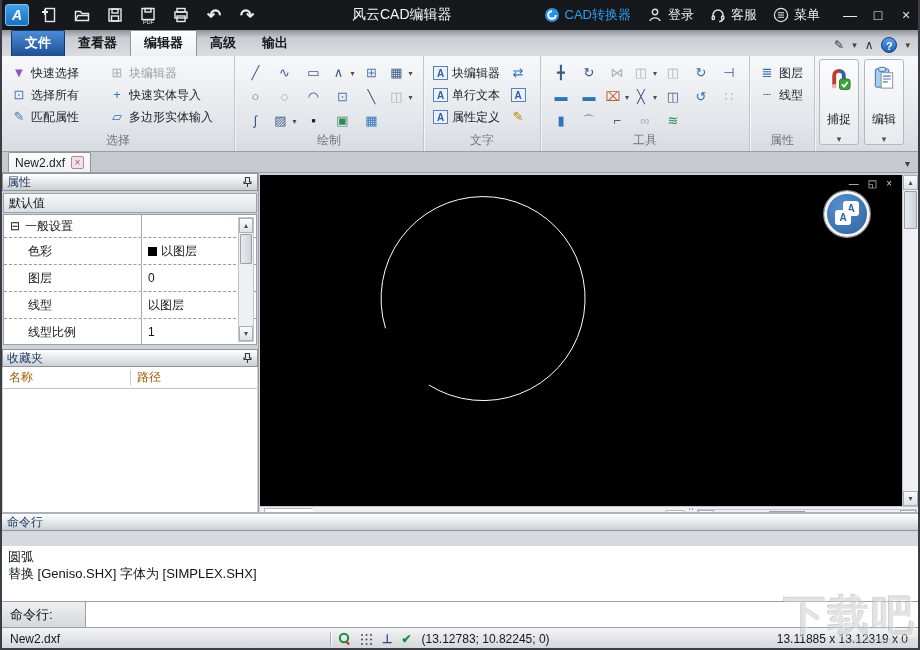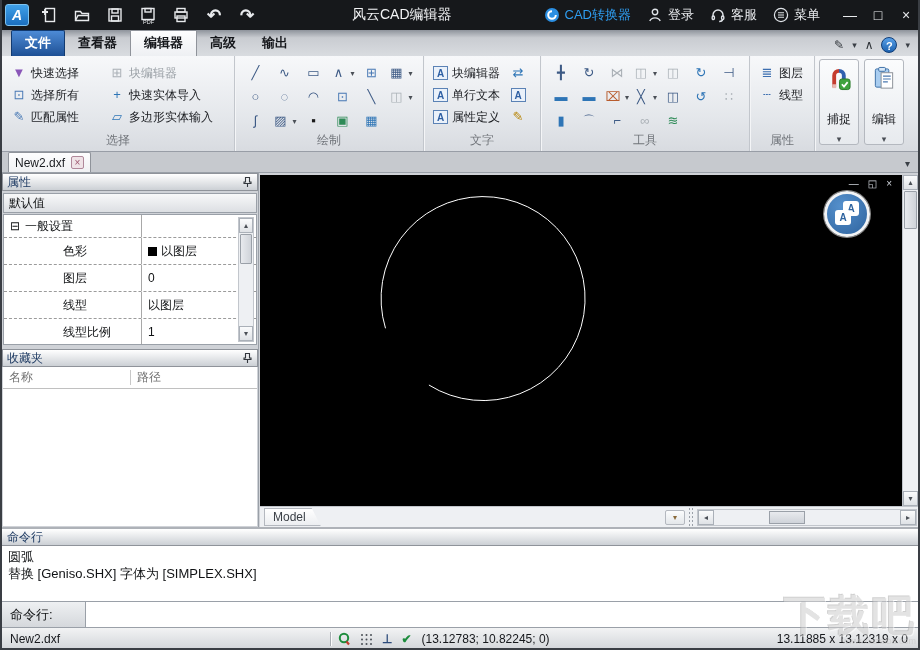--- a/index.html
+++ b/index.html
@@ -73,32 +73,32 @@
   .lpanel { position:absolute; left:0; top:0; width:257px; height:100%; border-right:1px solid #9aa0a8; }
   .phead { position:absolute; left:0; right:0; height:18px; background:linear-gradient(180deg,#ffffff,#ccd0d5);
            border:1px solid #8f939a; display:flex; align-items:center; font-size:12px; color:#1f3b63; padding:0 4px; }
   .phead .pin { margin-left:auto; }
   .combo { position:absolute; top:20px; left:1px; right:1px; height:20px; background:linear-gradient(180deg,#f7f8f9,#dcdfe3);
            border:1px solid #9aa0a8; display:flex; align-items:center; font-size:12px; color:#101214; padding:0 5px; }
   .combo .arr { margin-left:auto; font-size:9px; color:#4a4f56; }
   .ptable { position:absolute; top:41px; left:1px; right:1px; height:131px; background:#fff; border:1px solid #9aa0a8; overflow:hidden; }
   .prow { display:flex; border-bottom:1px dashed #9b9b9b; height:27px; align-items:center; font-size:12px; color:#101214; }
   .prow.grp { height:23px; }
-  .prow .pl { width:138px; border-right:1px solid #a8a8a8; height:100%; display:flex; align-items:center; padding-left:59px; }
+  .prow .pl { width:138px; border-right:1px solid #a8a8a8; height:100%; display:flex; align-items:center; padding-left:24px; }
   .prow.grp .pl { padding-left:6px; gap:5px; }
   .prow .pv { padding-left:6px; display:flex; align-items:center; gap:4px; flex:1; }
   .swatch { width:9px; height:9px; background:#000; display:inline-block; }
   .pscroll { position:absolute; right:2px; top:2px; bottom:2px; width:16px; background:#eef0f3; border:1px solid #c2c6cc;
              display:flex; flex-direction:column; }
   .sarr { height:15px; background:linear-gradient(180deg,#fafbfc,#dfe2e6); border:1px solid #aab0b8; font-size:8px;
           color:#4a4f56; text-align:center; line-height:13px; }
   .sthumb { height:30px; margin:1px; background:linear-gradient(90deg,#e8eaee,#cfd3d9); border:1px solid #9aa0a8; border-radius:1px; }
   .strack { flex:1; }
   .fav-cols { position:absolute; top:194px; left:1px; right:1px; height:22px; background:#fff; border-bottom:1px solid #c0c0c0;
-              display:flex; font-size:12px; color:#737373; align-items:center; }
+              display:flex; font-size:12px; color:#a16207; align-items:center; }
   .fav-cols .c1 { width:128px; padding-left:6px; border-right:1px solid #c8c8c8; height:70%; display:flex; align-items:center; }
   .fav-cols .c2 { padding-left:6px; }
   .fav-body { position:absolute; top:216px; left:1px; right:1px; bottom:1px; background:#fff; }
   
   .canvas { position:absolute; left:258px; top:0; right:0; height:100%; }
   .draw-area { position:absolute; left:0; top:2px; right:16px; bottom:21px; background:#000; overflow:hidden; }
   .cwin { position:absolute; top:3px; right:10px; display:flex; gap:9px; color:#cfd3da; font-size:10px; }
   .cwin span { cursor:default; }
   .float-btn { position:absolute; top:16px; right:32px; width:46px; height:46px; border-radius:50%;
                background:radial-gradient(circle at 35% 30%,#5590cc,#2f649f); border:3px solid #f2f4f6;
@@ -115,21 +115,21 @@
                clip-path:polygon(0 0,calc(100% - 9px) 0,100% 100%,0 100%); font-size:12px; color:#3a3f46;
                display:flex; align-items:center; border:1px solid #b4b8bf; }
   .mr-chevron { margin-left:auto; width:20px; height:15px; border:1px solid #b4b8bf; border-radius:2px;
                 background:linear-gradient(180deg,#fbfcfd,#e4e7ea); font-size:8px; color:#8a6a3a; text-align:center; line-height:13px; }
   .mr-grip { width:6px; height:100%; margin:0 3px; background-image:radial-gradient(#9aa0a8 1px, transparent 1px); background-size:3px 4px; }
   .hscroll { width:220px; height:17px; margin-right:1px; background:#eef0f3; border:1px solid #c2c6cc; display:flex; }
   .harr { width:16px; background:linear-gradient(180deg,#fafbfc,#dfe2e6); border:1px solid #aab0b8; font-size:8px;
           color:#4a4f56; text-align:center; line-height:14px; }
   .hthumb { width:36px; margin:1px 0 1px 55px; background:linear-gradient(180deg,#e8eaee,#cfd3d9); border:1px solid #9aa0a8; }
   
-  .cmdhead { position:absolute; top:527px; left:0; right:0; height:19px; background:linear-gradient(180deg,#ffffff,#ccd0d5);
+  .cmdhead { position:absolute; top:512px; left:0; right:0; height:19px; background:linear-gradient(180deg,#ffffff,#ccd0d5);
              border-top:2px solid #aeb2b8; border-bottom:1px solid #8f939a; display:flex; align-items:center;
              font-size:12px; color:#1f3b63; padding:0 5px; }
   .cmdout { position:absolute; top:546px; left:0; right:0; height:56px; background:#fff; border-bottom:1px solid #9aa0a8;
             font-size:13px; color:#101214; padding:2px 6px; line-height:17px; }
   .cmdin { position:absolute; top:602px; left:0; right:0; height:26px; border-bottom:1px solid #9aa0a8; display:flex; }
   .cmdlabel { width:84px; background:linear-gradient(180deg,#eef0f2,#d5d8dc); border-right:1px solid #9aa0a8;
               font-size:13px; color:#101214; display:flex; align-items:center; padding-left:8px; }
   .cmdfield { flex:1; border:none; outline:none; background:#fff; font-size:13px; padding:0 5px; font-family:"Liberation Sans",sans-serif; }
   
   .statusbar { position:absolute; top:628px; left:0; right:0; height:22px;

